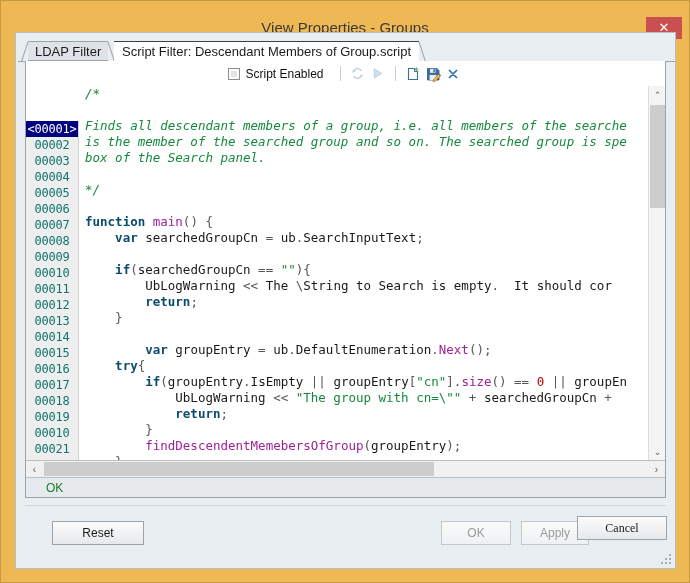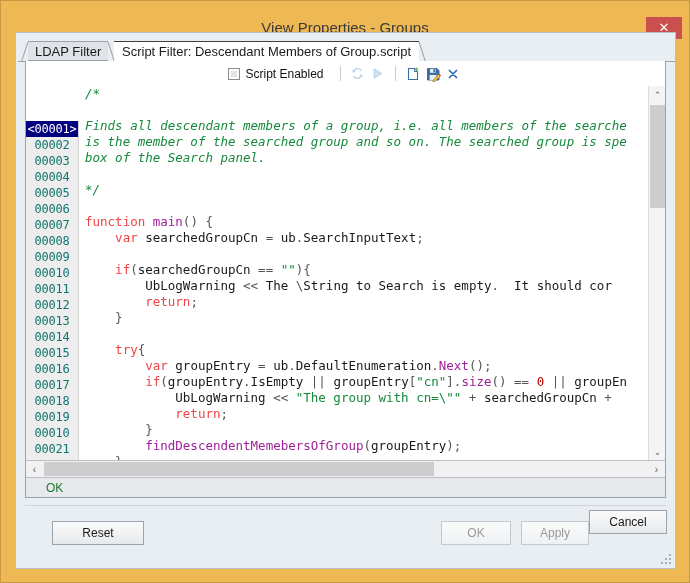--- a/index.html
+++ b/index.html
@@ -240,21 +240,21 @@
     font-size: 12.5px;
     padding-left: 6px;
   }
   .cline {
     height: 16px;
     line-height: 16px;
     white-space: pre;
     color: #000000;
   }
   .cmt { color: #158a3c; font-style: italic; }
-  .kw  { color: #ef4444; font-weight: normal; }
+  .kw  { color: #0c4a6e; font-weight: bold; }
   .fn  { color: #a0209a; }
   .str { color: #158a3c; }
   .num { color: #c00000; }
   .op  { color: #555555; }
   .pl  { color: #1a1a1a; }
 
   
   #vscroll {
     position: absolute;
     right: 0; top: 0;
@@ -368,21 +368,21 @@
   }
   .btn.disabled {
     color: #9a9a9a;
     border: 1px solid #c2c8cd;
     background: linear-gradient(#fafafa, #eef1f3);
     cursor: default;
   }
   #btn-reset  { left: 36px;  top: 23px; width: 92px; }
   #btn-ok     { right: 164px; top: 23px; width: 70px; }
   #btn-apply  { right: 86px; top: 23px; width: 68px; }
-  #btn-cancel { right: 8px;  top: 12px; width: 78px; }
+  #btn-cancel { right: 8px;  top: 18px; width: 90px; font-family: Liberation Serif, serif; }
 
   #grip {
     position: absolute;
     right: 3px;
     bottom: 3px;
     width: 11px;
     height: 11px;
   }
   #grip i {
     position: absolute;
@@ -507,22 +507,22 @@
               <div class="cline"><span class="cmt">*/</span></div>
               <div class="cline">&nbsp;</div>
               <div class="cline"><span class="kw">function</span><span class="op"> </span><span class="fn">main</span><span class="op">() {</span></div>
               <div class="cline"><span class="op">    </span><span class="kw">var</span><span class="op"> </span><span class="pl">searchedGroupCn</span><span class="op"> = </span><span class="pl">ub</span><span class="op">.</span><span class="pl">SearchInputText</span><span class="op">;</span></div>
               <div class="cline">&nbsp;</div>
               <div class="cline"><span class="op">    </span><span class="kw">if</span><span class="op">(</span><span class="pl">searchedGroupCn</span><span class="op"> == </span><span class="str">""</span><span class="op">){</span></div>
               <div class="cline"><span class="op">        </span><span class="pl">UbLogWarning</span><span class="op"> &lt;&lt; </span><span class="pl">The</span><span class="op"> \</span><span class="pl">String</span><span class="op"> </span><span class="pl">to</span><span class="op"> </span><span class="pl">Search</span><span class="op"> </span><span class="pl">is</span><span class="op"> </span><span class="pl">empty</span><span class="op">.  </span><span class="pl">It</span><span class="op"> </span><span class="pl">should</span><span class="op"> </span><span class="pl">cor</span></div>
               <div class="cline"><span class="op">        </span><span class="kw">return</span><span class="op">;</span></div>
               <div class="cline"><span class="op">    }</span></div>
               <div class="cline">&nbsp;</div>
+              <div class="cline"><span class="op">        </span><span class="kw">var</span><span class="op"> </span><span class="pl">groupEntry</span><span class="op"> = </span><span class="pl">ub</span><span class="op">.</span><span class="pl">DefaultEnumeration</span><span class="op">.</span><span class="fn">Next</span><span class="op">();</span></div>
               <div class="cline"><span class="op">    </span><span class="kw">try</span><span class="op">{</span></div>
-              <div class="cline"><span class="op">        </span><span class="kw">var</span><span class="op"> </span><span class="pl">groupEntry</span><span class="op"> = </span><span class="pl">ub</span><span class="op">.</span><span class="pl">DefaultEnumeration</span><span class="op">.</span><span class="fn">Next</span><span class="op">();</span></div>
               <div class="cline"><span class="op">        </span><span class="kw">if</span><span class="op">(</span><span class="pl">groupEntry</span><span class="op">.</span><span class="pl">IsEmpty</span><span class="op"> || </span><span class="pl">groupEntry</span><span class="op">[</span><span class="str">"cn"</span><span class="op">].</span><span class="fn">size</span><span class="op">() == </span><span class="num">0</span><span class="op"> || </span><span class="pl">groupEn</span></div>
               <div class="cline"><span class="op">            </span><span class="pl">UbLogWarning</span><span class="op"> &lt;&lt; </span><span class="str">"The group with cn=\""</span><span class="op"> + </span><span class="pl">searchedGroupCn</span><span class="op"> + </span></div>
               <div class="cline"><span class="op">            </span><span class="kw">return</span><span class="op">;</span></div>
               <div class="cline"><span class="op">        }</span></div>
               <div class="cline"><span class="op">        </span><span class="fn">findDescendentMemebersOfGroup</span><span class="op">(</span><span class="pl">groupEntry</span><span class="op">);</span></div>
               <div class="cline"><span class="op">    }</span></div>
             </div>
         </div>
 
         <div id="vscroll">

